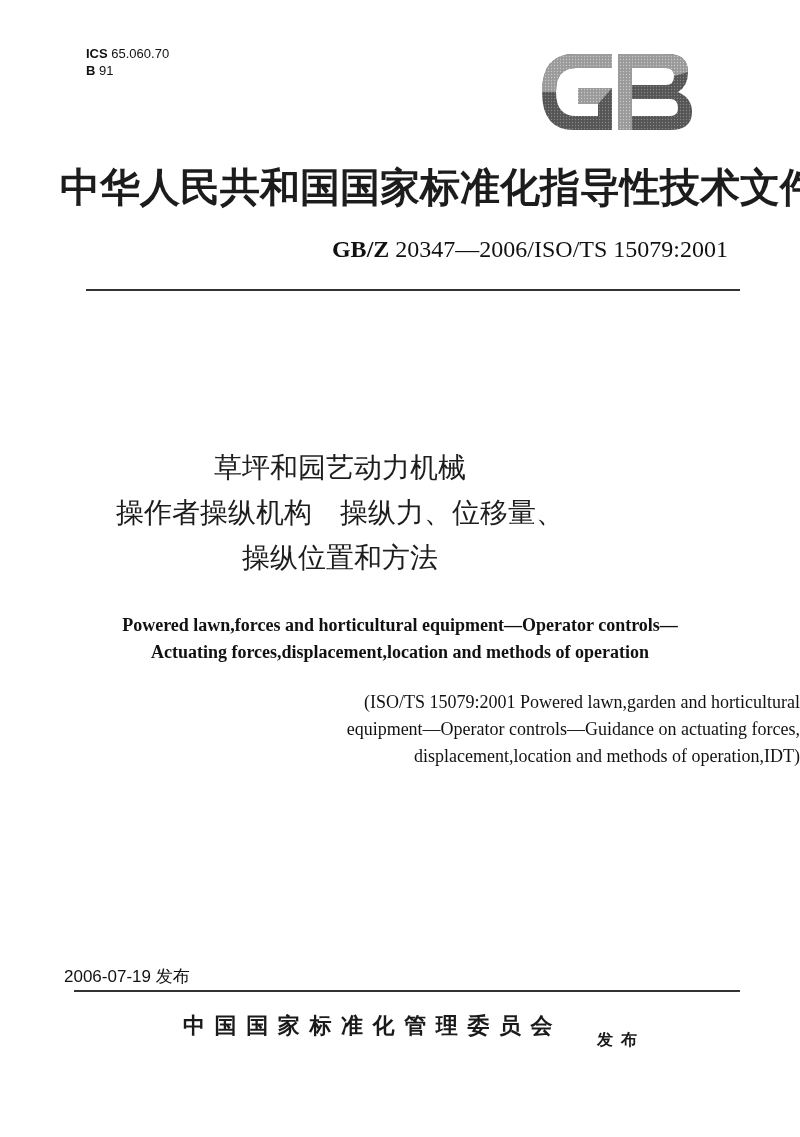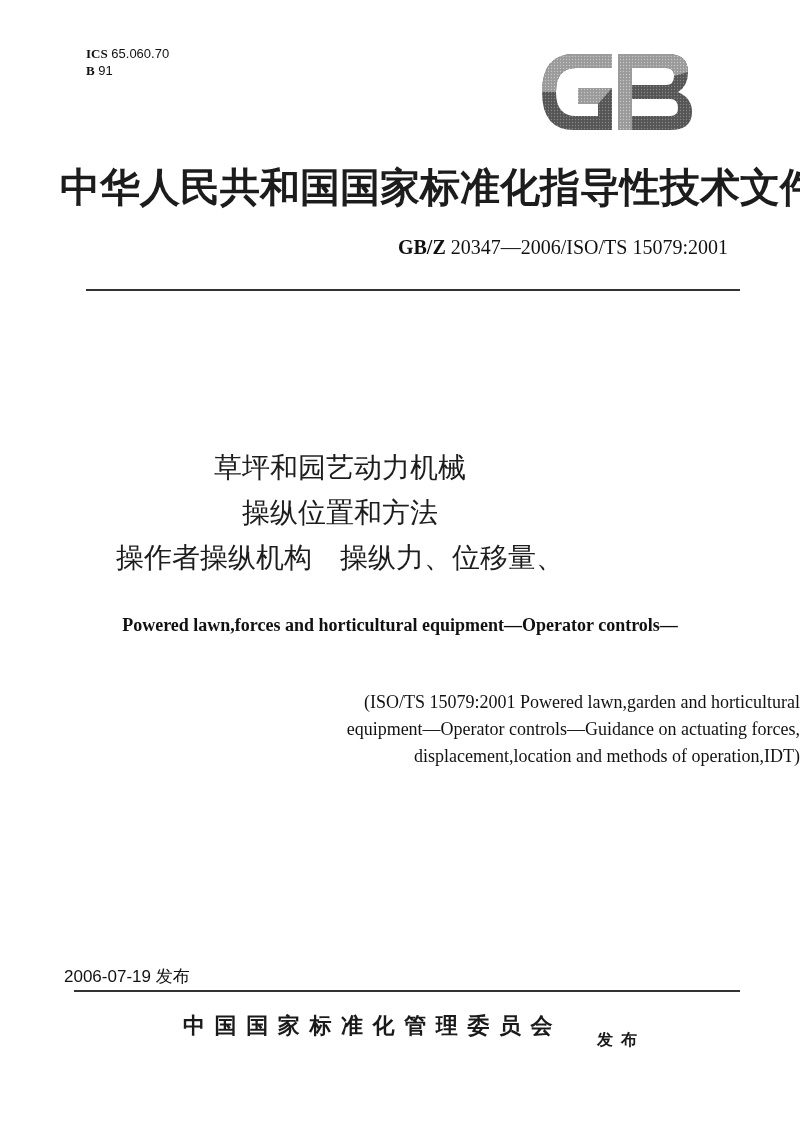--- a/index.html
+++ b/index.html
@@ -1,22 +1,22 @@
 <!DOCTYPE html>
 <html><head>
 <meta charset="utf-8">
 <style>
   html, body { margin: 0; padding: 0; background: #ffffff; }
   body { width: 800px; height: 1137px; position: relative; overflow: hidden; color: #1a1a1a; }
   .abs { position: absolute; }
   .ics { left: 86px; top: 45px; font-family: "Liberation Sans", sans-serif; font-size: 13px; line-height: 17px; color: #111; }
-  .ics b { font-family: Liberation Serif, serif; font-weight: bold; }
+  .ics b { font-family: Liberation Sans, sans-serif; font-weight: bold; }
   .gb-logo { left: 538px; top: 52px; width: 158px; height: 80px; }
   .doc-type { left: 60px; top: 160px; width: 680px; text-align: center; font-family: "DejaVu Serif", serif; font-weight: bold; font-size: 40px; letter-spacing: 0px; color: #1c1c1c; white-space: nowrap; }
-  .std-no { right: 72px; top: 236px; font-family: "Liberation Serif", serif; font-size: 20px; color: #111; white-space: nowrap; }
+  .std-no { right: 72px; top: 236px; font-family: "Liberation Serif", serif; font-size: 24px; color: #111; white-space: nowrap; }
   .std-no .b { font-weight: bold; }
   .rule-top { left: 86px; top: 289px; width: 654px; height: 2px; background: #333; }
   .title-cn { left: 0; top: 445px; width: 680px; text-align: center; font-family: "DejaVu Sans", sans-serif; font-size: 28px; line-height: 45px; color: #1d1d1d; }
   .title-en { left: 0; top: 612px; width: 800px; text-align: center; font-family: "Liberation Serif", serif; font-weight: bold; font-size: 18px; line-height: 27px; color: #111; }
   .title-src { left: 0; top: 689px; width: 800px; text-align: right; font-family: "Liberation Serif", serif; font-size: 18px; line-height: 27px; color: #111; }
   .pubdate { left: 64px; top: 965px; font-family: "Liberation Sans", sans-serif; font-size: 17px; color: #111; }
   .rule-bottom { left: 74px; top: 990px; width: 666px; height: 2px; background: #333; }
   .issuers { left: 183px; top: 1012px; font-family: "DejaVu Sans", sans-serif; font-weight: bold; font-size: 22px; line-height: 27px; color: #1a1a1a; }
   .issuer2 { letter-spacing: 9.6px; }
   .issue-label { left: 597px; top: 1030px; font-family: "DejaVu Sans", sans-serif; font-weight: bold; font-size: 16px; letter-spacing: 8px; color: #1a1a1a; }
@@ -55,26 +55,27 @@
 
 <div class="abs std-no">
   <span class="b">GB/Z</span>
   <span>20347—2006/ISO/TS 15079:2001</span>
 </div>
 
 <div class="abs rule-top"></div>
 
 <div class="abs title-cn">
   <div>草坪和园艺动力机械</div>
+  <div>操作者操纵机构　操纵力、位移量、</div>
   <div>操纵位置和方法</div>
-  <div>操作者操纵机构　操纵力、位移量、</div>
 </div>
 
 <div class="abs title-en">
   <div>Powered lawn,forces and horticultural equipment—Operator controls—</div>
+  <div>Actuating forces,displacement,location and methods of operation</div>
 </div>
 
 <div class="abs title-src">
   <div>(ISO/TS 15079:2001 Powered lawn,garden and horticultural</div>
   <div>equipment—Operator controls—Guidance on actuating forces,</div>
   <div>displacement,location and methods of operation,IDT)</div>
 </div>
 
 <div class="abs pubdate">
   <span>2006-07-19</span>

